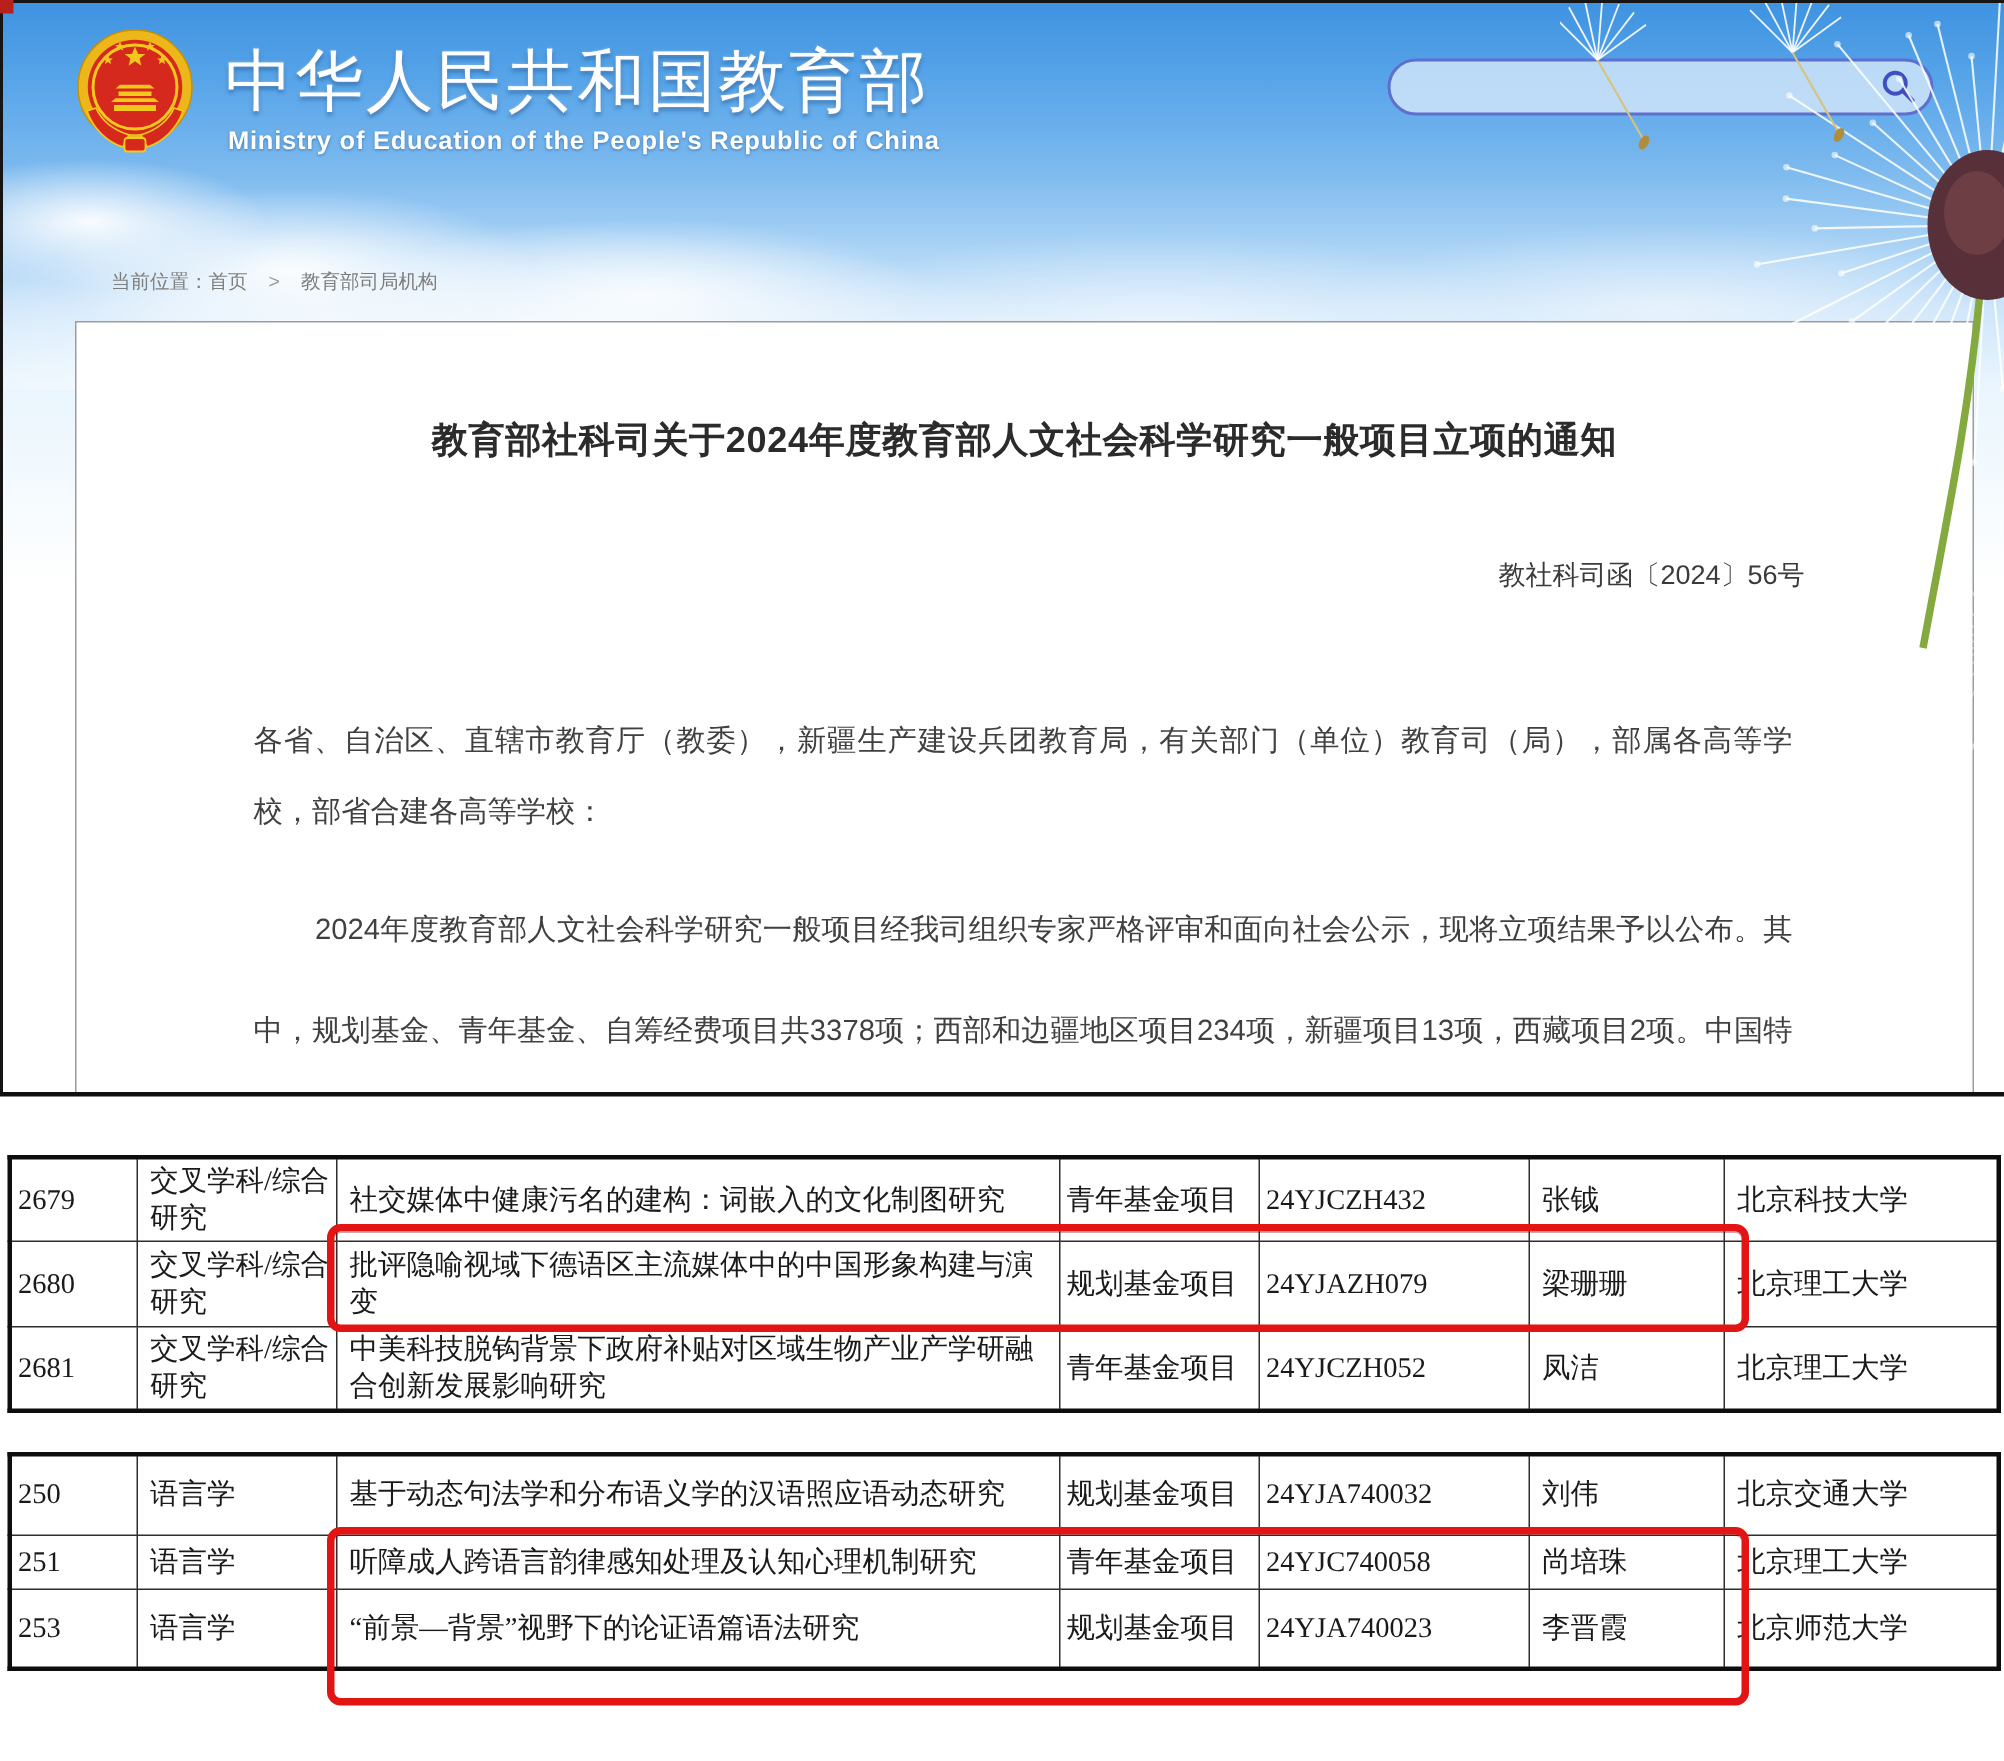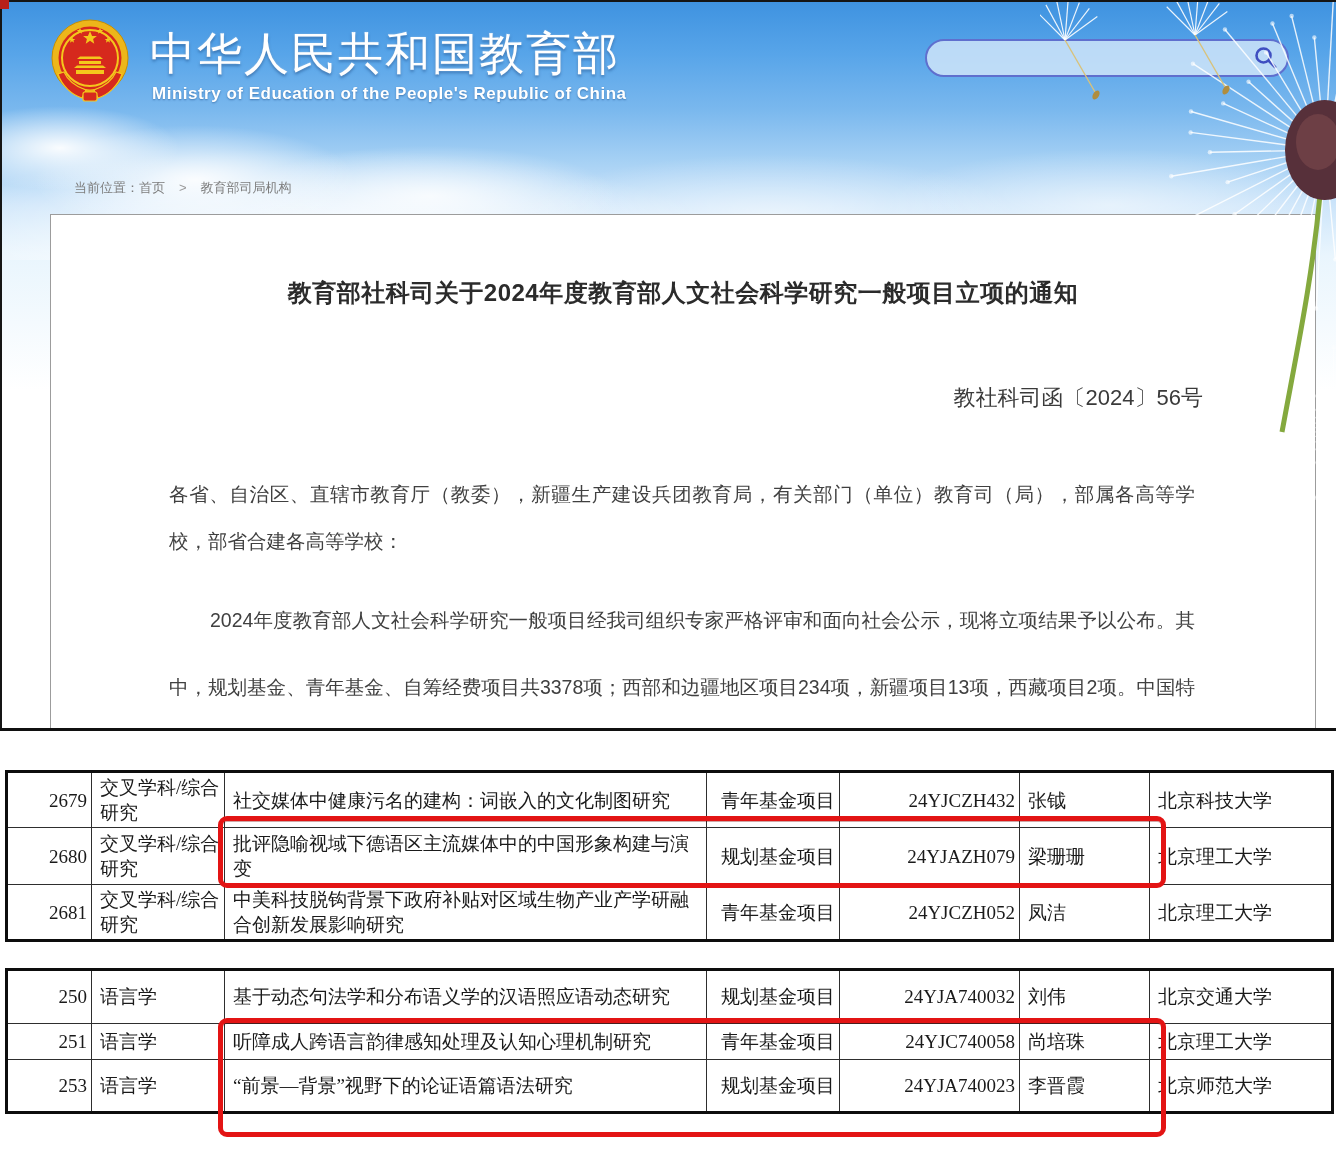--- a/index.html
+++ b/index.html
@@ -60,21 +60,21 @@
   
   .panel{
     position:absolute;left:50px;top:214px;width:1236px;height:514px;
     background:#ffffff;border:1px solid #9c9c9c;border-bottom:none;z-index:1;overflow:hidden;padding-left:28px;
   }
   .notice-title{
     position:absolute;left:0;right:0;top:62px;text-align:center;
     font-size:24px;font-weight:bold;color:#2b2b2b;letter-spacing:.5px;
   }
   .doc-number{
-    position:absolute;right:112px;top:168px;font-size:22px;color:#3a3a3a;
+    position:absolute;right:112px;top:156px;font-size:18px;color:#3a3a3a;
   }
   .salutation{
     position:absolute;left:118px;right:120px;top:256px;
     font-size:19.5px;color:#404040;line-height:47px;text-align:justify;
   }
   .body-para{
     position:absolute;left:118px;right:120px;top:372px;
     font-size:19.5px;color:#404040;line-height:67px;text-indent:41px;text-align:justify;
   }
   
@@ -88,21 +88,21 @@
   .doc-table-2{top:968px;}
   .doc-table table{
     border-collapse:collapse;table-layout:fixed;width:1326px;
     font-family:"Liberation Serif","DejaVu Serif",serif;font-size:19px;color:#1a1a1a;
     border:3px solid #0d0d0d;
   }
   .doc-table td{
     border:1px solid #2e2e2e;overflow:hidden;line-height:1.32;padding:2px 4px;
     vertical-align:middle;
   }
-  .doc-table td.c-no,.doc-table td.c-fund,.doc-table td.c-pno{text-align:right;}
+  .doc-table td.c-no,.doc-table td.c-fund,.doc-table td.c-pno{text-align:left;}
   .doc-table td.c-title,.doc-table td.c-disc,.doc-table td.c-leader,.doc-table td.c-univ{
     text-align:left;padding-left:8px;
   }
   .doc-table-1 tr:nth-child(1){height:50px;}
   .doc-table-1 tr:nth-child(2){height:57px;}
   .doc-table-1 tr:nth-child(3){height:50px;font-family:Liberation Serif, serif;}
   .doc-table-2 tr:nth-child(1){height:54px;padding-left:19px;}
   .doc-table-2 tr:nth-child(2){height:36px;}
   .doc-table-2 tr:nth-child(3){height:53px;}
   .doc-table-2 tr:nth-child(4){height:47px;}

